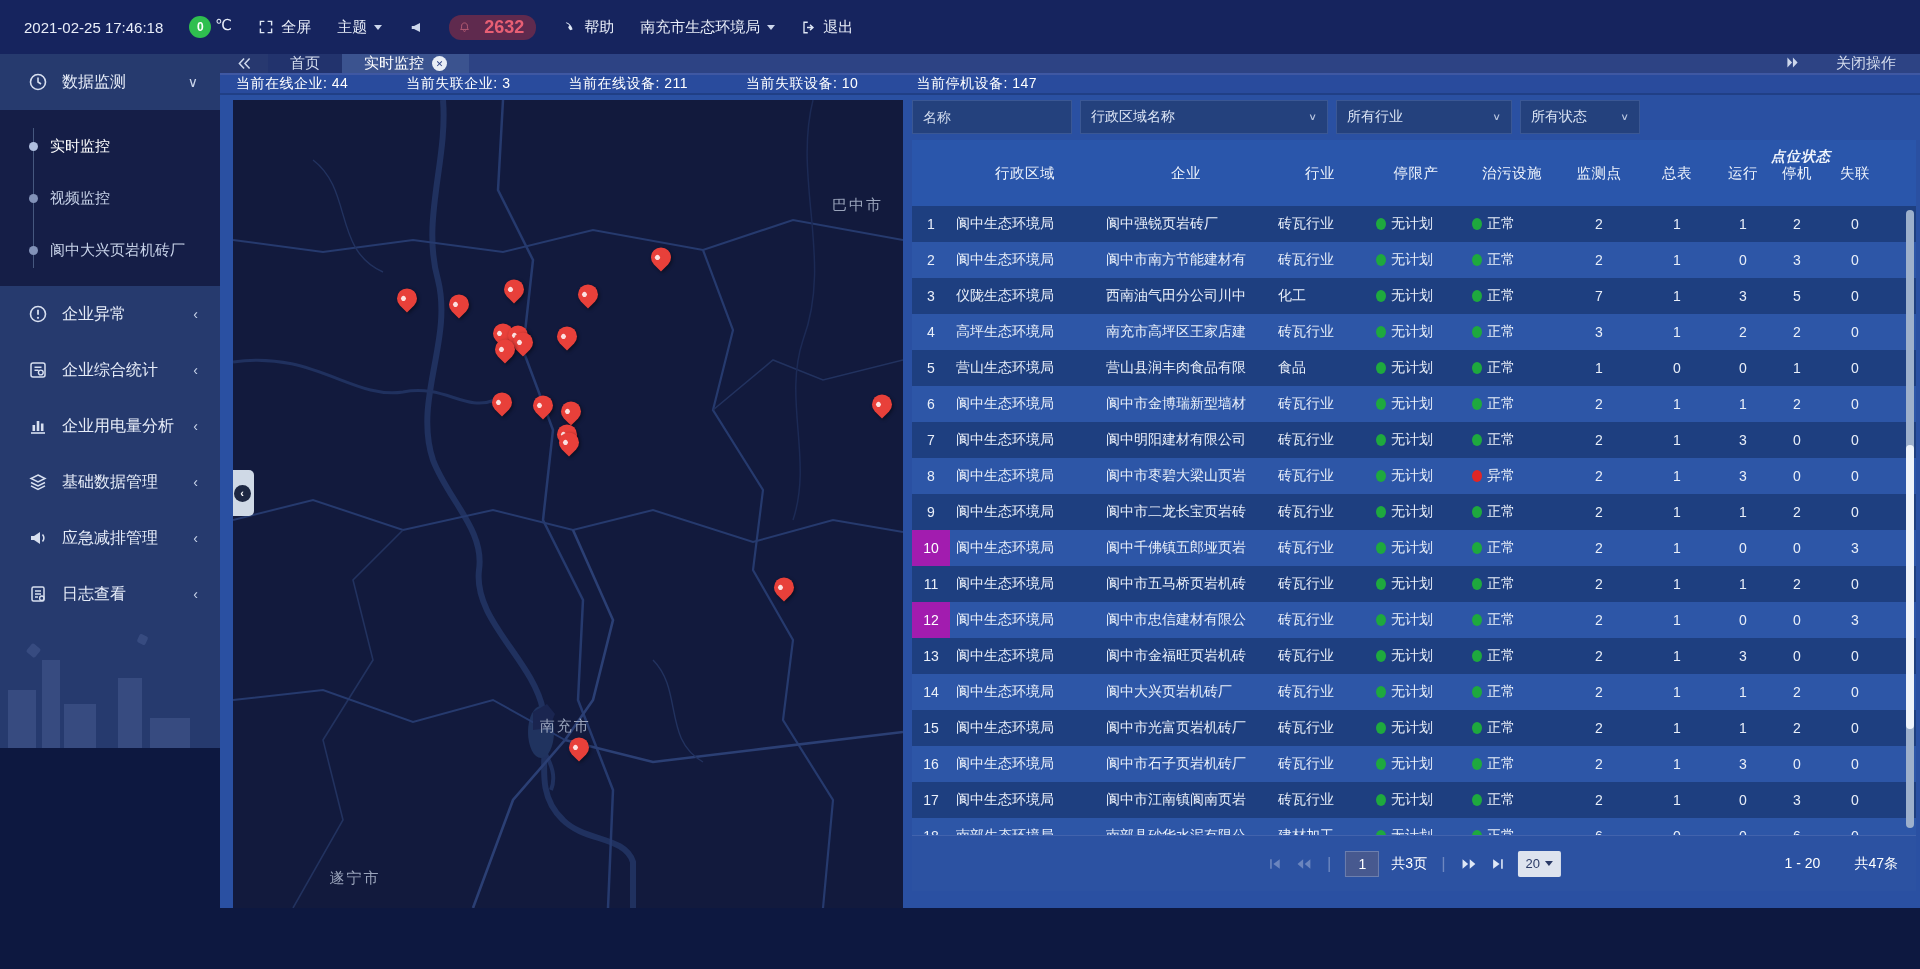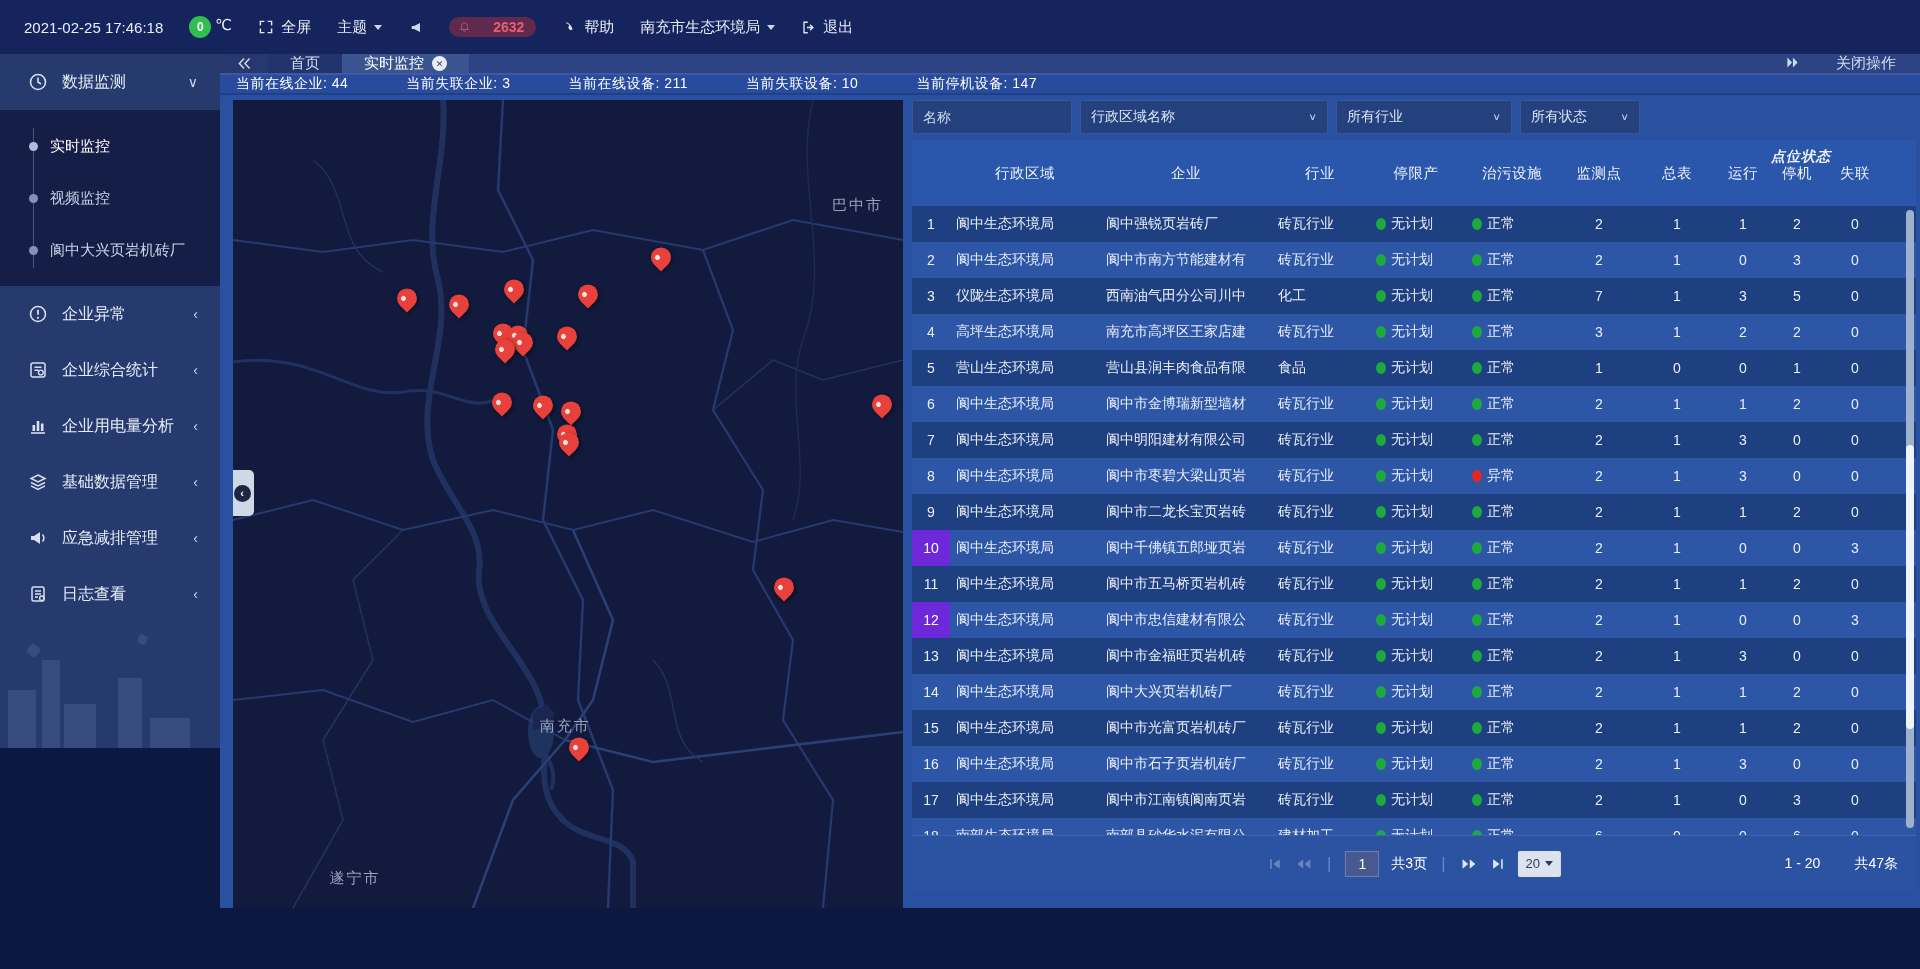--- a/index.html
+++ b/index.html
@@ -12,21 +12,21 @@
   .brand{display:flex;align-items:center;gap:14px;}
   .logo{width:34px;height:34px;border-radius:50%;background:#f2f7f2;border:3px solid #1fa14c;position:relative;}
   .logo::before{content:"";position:absolute;left:50%;top:6px;width:7px;height:7px;margin-left:-3.5px;border-radius:50%;background:#d93025;}
   .logo::after{content:"";position:absolute;left:5px;right:5px;bottom:6px;height:8px;border-radius:50% 50% 0 0;background:#1fa14c;}
   .app-title{font-size:22px;font-weight:bold;letter-spacing:2px;color:#fff;}
   .hdr-right{display:flex;align-items:center;gap:26px;font-size:15px;}
   .hitem{display:flex;align-items:center;gap:7px;cursor:pointer;white-space:nowrap;}
   .temp{display:flex;align-items:flex-start;gap:4px;}
   .temp-circ{width:22px;height:22px;border-radius:50%;background:#2fbf4f;color:#fff;font-size:12px;font-weight:bold;display:flex;align-items:center;justify-content:center;}
   .caret{width:0;height:0;border-left:4px solid transparent;border-right:4px solid transparent;border-top:5px solid #cdd7ec;display:inline-block;}
-  .bellpill{display:flex;align-items:center;gap:22px;background:#5f2a4e;border-radius:12px;padding:2px 12px 2px 9px;color:#e85f74;font-weight:bold;font-size:14px;}
+  .bellpill{display:flex;align-items:center;gap:13px;background:#5f2a4e;border-radius:12px;padding:2px 12px 2px 9px;color:#e85f74;font-weight:bold;font-size:18px;}
   .icon-svg{display:inline-flex;}
   .icon-svg svg{display:block;}
 
   
   .shell{display:flex;height:694px;}
 
   
   .sidebar{width:220px;background:#263a6e;position:relative;flex:none;overflow:hidden;}
   .nav-group{height:56px;display:flex;align-items:center;padding-left:28px;gap:14px;color:#e6ecf8;font-size:16px;cursor:pointer;}
   .nav-ico{width:20px;height:20px;color:#d8e0f0;}
@@ -98,21 +98,21 @@
   .tr{display:grid;grid-template-columns:var(--cols);height:36px;padding-right:30px;cursor:pointer;}
   .tr.odd{background:#1e3f80;}
   .tr.even{background:#2d56a7;}
   .td{display:flex;align-items:center;color:#e9eff9;font-size:14px;overflow:hidden;white-space:nowrap;}
   .td.c,.td.num{justify-content:center;}
   .td.left{padding-left:6px;}
   .td.st{gap:5px;padding-left:8px;}
   .dotg,.dotr{width:10px;height:12px;border-radius:50%;flex:none;}
   .dotg{background:#1ea93e;}
   .dotr{background:#e02626;}
-  .td.num.sel{background:#6d28d9;color:#fff;}
+  .td.num.sel{background:#a21caf;color:#fff;}
 
   .vscroll{position:absolute;right:2px;top:70px;width:8px;height:618px;background:#9db0cc;border-radius:4px;}
   .vscroll .thumb{position:absolute;left:0;width:8px;top:38%;height:46%;background:#eef3fa;border-radius:4px;}
 
   .pagebar{height:56px;background:#2c52a2;border-top:1px solid #4263ad;position:relative;flex:none;color:#fff;font-size:14px;}
   .page-center{position:absolute;left:50%;top:50%;transform:translate(-50%,-50%);display:flex;align-items:center;gap:12px;}
   .pg-ico{display:flex;align-items:center;cursor:pointer;}
   .pg-ico.dim{opacity:.55;}
   .pg-div{color:#6d87c0;font-size:17px;padding:0 2px;}
   .page-input{width:34px;height:26px;background:#47598f;border:1px solid #6d7fae;color:#fff;text-align:center;font-size:14px;display:flex;align-items:center;justify-content:center;}

